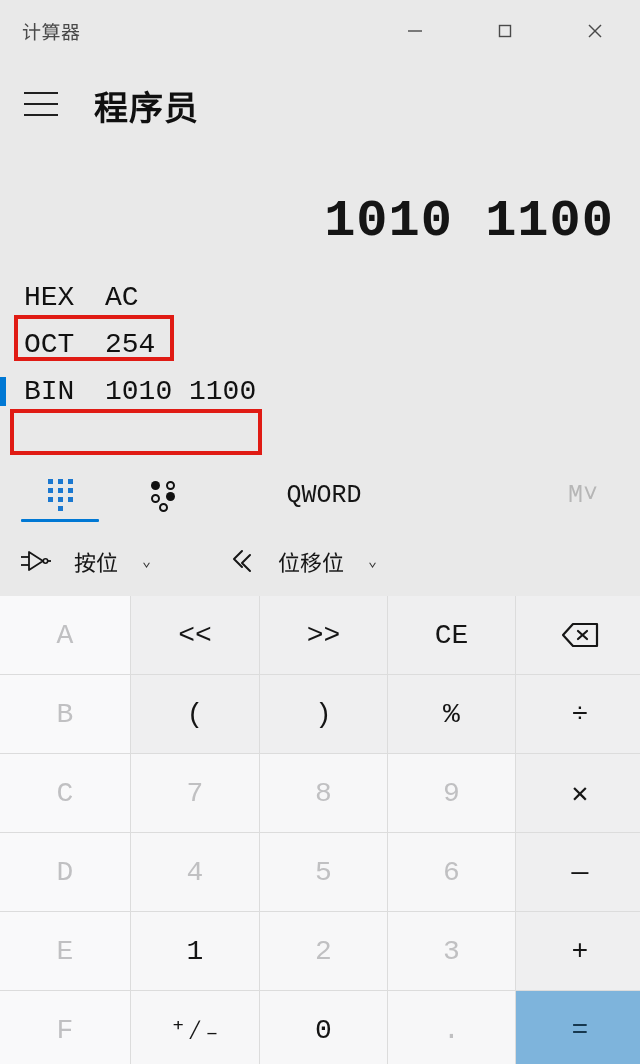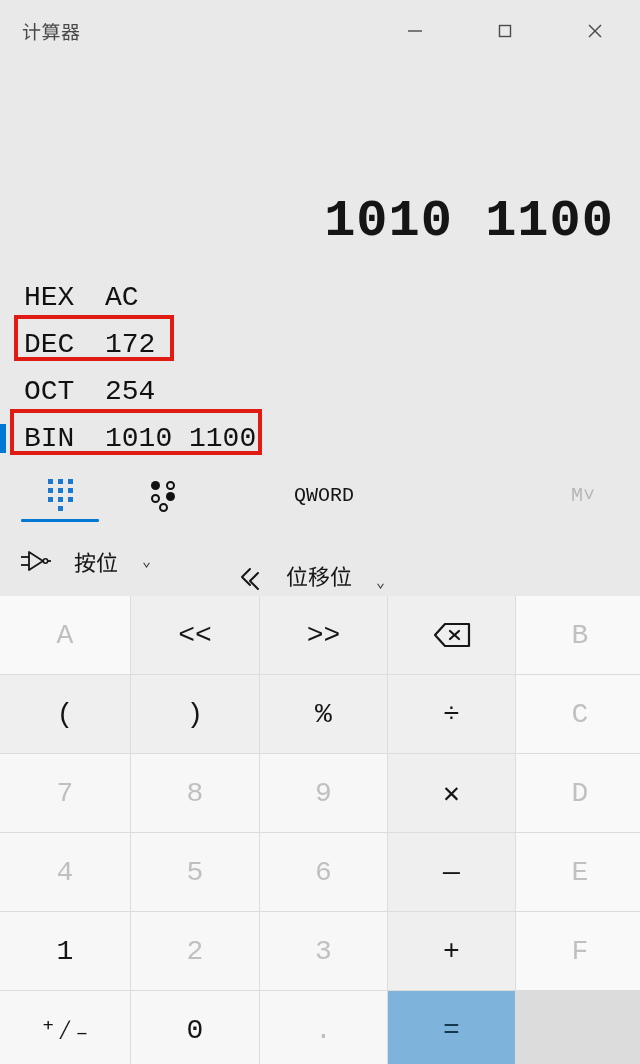--- a/index.html
+++ b/index.html
@@ -148,21 +148,21 @@
     width: 640px; height: 62px;
   }
   .tab {
     position: absolute;
     top: 0;
     height: 62px;
     display: flex;
     align-items: center;
     justify-content: center;
     cursor: default;
-    font-size: 20px;
+    font-size: 25px;
     color: #151515;
   }
   .tab.disabled { color: #b6b6b6; }
   .tab .underline {
     position: absolute;
     left: 50%;
     transform: translateX(-50%);
     bottom: 4px;
     width: 78px; height: 3px;
     background: #0078d4;
@@ -209,21 +209,21 @@
     top: 0; height: 62px;
     display: flex;
     align-items: center;
     gap: 22px;
     cursor: default;
     font-size: 22px;
     color: #161616;
     white-space: nowrap;
   }
   #func-bitwise { left: 20px; }
-  #func-bitshift { left: 234px; align-items: flex-end; }
+  #func-bitshift { left: 226px; }
   .func-item .chev {
     font-size: 15px;
     color: #333333;
     margin-left: 2px;
   }
 
   
   .keypad {
     position: absolute;
     left: 0; top: 596px;
@@ -273,36 +273,39 @@
       </div>
       <div class="winbtn close">
         <svg width="24" height="24" viewBox="0 0 24 24">
           <line x1="6" y1="6" x2="18" y2="18" stroke="#4a4a4a" stroke-width="1.4"></line>
           <line x1="18" y1="6" x2="6" y2="18" stroke="#4a4a4a" stroke-width="1.4"></line>
         </svg>
       </div>
     </div>
   </div>
 
+  <div class="header">
+    <div class="hamburger">
+      <span></span>
+      <span></span>
+      <span></span>
+    </div>
+    <div class="mode-title">程序员</div>
+  </div>
 
   <div class="display-main">1010 1100</div>
 
   <div class="radix-list">
 
     <div class="radix-row">
       <span class="active-bar"></span>
       <span class="radix-label">HEX</span>
       <span class="radix-value">AC</span>
     </div>
 
-    <div class="radix-row">
-      <span class="active-bar"></span>
-      <span class="radix-label">DEC</span>
-      <span class="radix-value">172</span>
-    </div>
 
     <div class="radix-row">
       <span class="active-bar"></span>
       <span class="radix-label">OCT</span>
       <span class="radix-value">254</span>
     </div>
 
     <div class="radix-row active">
       <span class="active-bar"></span>
       <span class="radix-label">BIN</span>
@@ -369,20 +372,21 @@
       <span>位移位</span>
       <span class="chev">⌄</span>
     </div>
   </div>
 
   <div class="keypad">
 
     <div class="key hexcol dim">A</div>
     <div class="key op">&lt;&lt;</div>
     <div class="key op">&gt;&gt;</div>
+    <div class="key op">CE</div>
     <div class="key op">
       <svg class="bksp" width="40" height="28" viewBox="0 0 40 28">
         <path d="M13 3 L37 3 L37 25 L13 25 L3 14 Z" fill="none" stroke="#161616" stroke-width="2.2" stroke-linejoin="round"></path>
         <line x1="18" y1="10" x2="27" y2="18" stroke="#161616" stroke-width="2.2" stroke-linecap="round"></line>
         <line x1="27" y1="10" x2="18" y2="18" stroke="#161616" stroke-width="2.2" stroke-linecap="round"></line>
       </svg>
     </div>
 
     <div class="key hexcol dim">B</div>
     <div class="key op">(</div>

